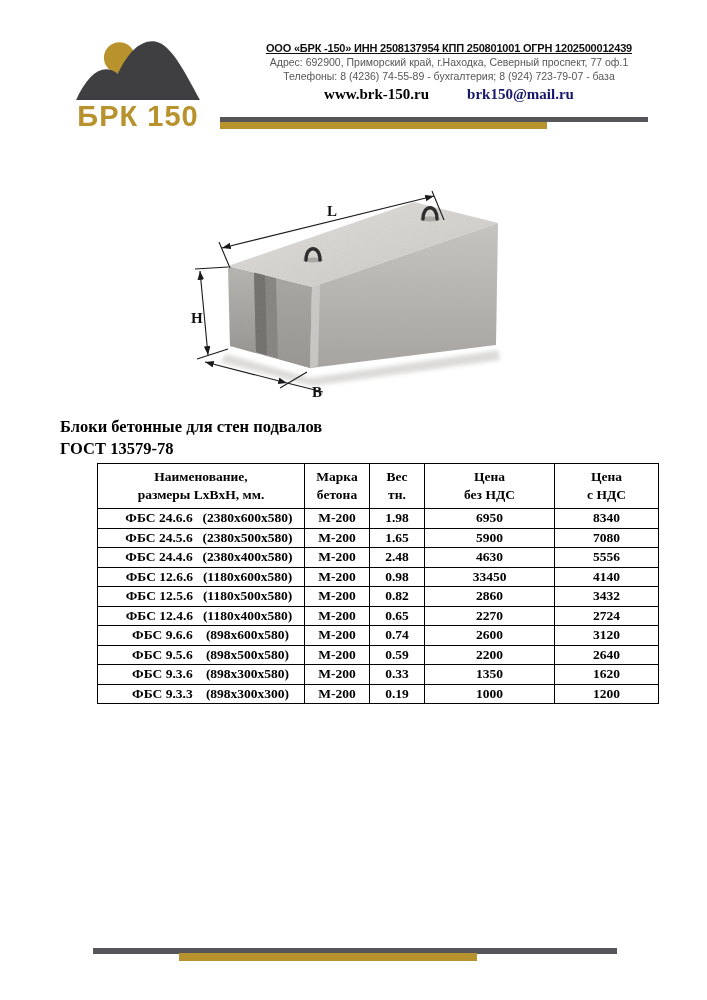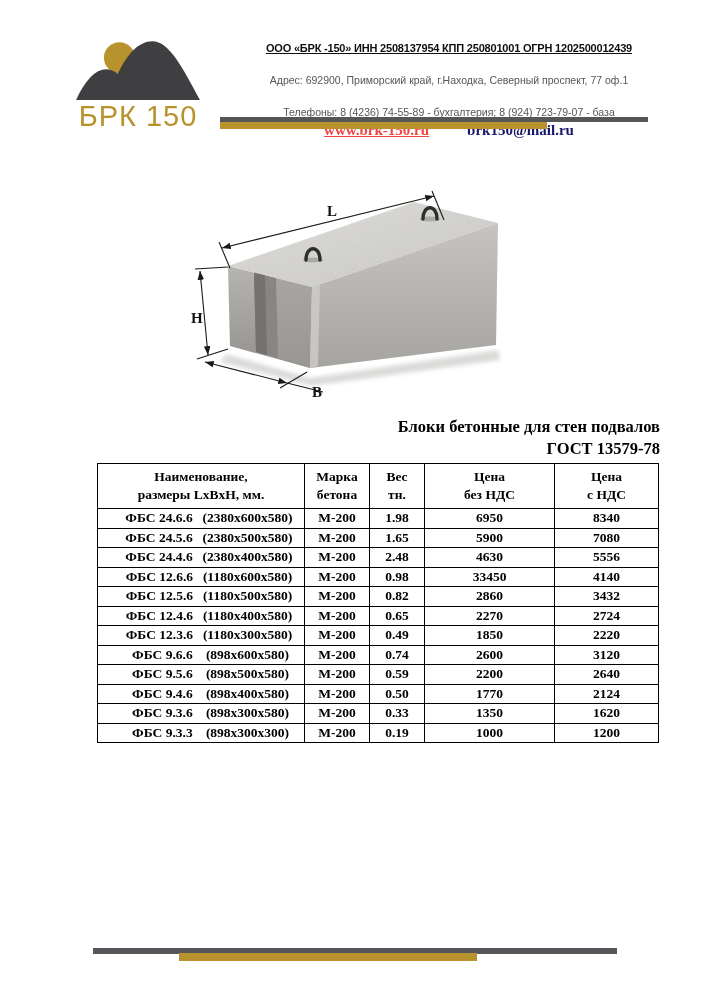--- a/index.html
+++ b/index.html
@@ -2,40 +2,40 @@
 <html><head>
 <meta charset="utf-8">
 <style>
   html,body { margin:0; padding:0; background:#ffffff; }
   .page { position:relative; width:707px; height:1000px; background:#fff; margin:0 auto;
           font-family:"Liberation Sans", sans-serif; overflow:hidden; }
 
   
   .logo-box { position:absolute; left:66px; top:36px; width:144px; text-align:center; }
   .logo-art { display:block; margin:0 auto; }
-  .logo-text { margin-top:0px; font-weight:normal; font-size:29px; letter-spacing:1px;
+  .logo-text { margin-top:0px; font-weight:bold; font-size:29px; letter-spacing:1px;
                color:#b8922d; font-family:"Liberation Sans", sans-serif; }
 
   .header-info { position:absolute; left:226px; top:42px; width:446px; text-align:center; }
   .company-line { font-size:11px; font-weight:bold; color:#0f0f0f; letter-spacing:-0.2px;
                   text-decoration:underline; white-space:nowrap; }
-  .addr-line { margin-top:20px; font-size:10.5px; color:#565656; white-space:nowrap; }
+  .addr-line { margin-top:2px; font-size:10.5px; color:#565656; white-space:nowrap; }
   .links-line { margin-top:4px; font-family:"Liberation Serif","DejaVu Serif",serif;
                 font-weight:bold; font-size:15px; color:#16166b; }
-  .site { text-decoration:underline; color:#ef4444; margin-right:38px; cursor:pointer; }
+  .site { color:#000000; margin-right:38px; cursor:pointer; }
   .email { color:#16166b; }
 
   .hdr-bar-gray { position:absolute; left:220px; top:117px; width:428px; height:5px; background:#55555a; }
   .hdr-bar-gold { position:absolute; left:220px; top:122px; width:327px; height:7px; background:#b8922d; }
 
   
   .photo { position:absolute; left:190px; top:190px; width:320px; height:215px; }
 
   
-  .doc-title { position:absolute; left:60px; top:416px; width:600px; text-align:right;
+  .doc-title { position:absolute; left:60px; top:416px; width:600px; text-align:left;
                font-family:"Liberation Serif","DejaVu Serif",serif; font-weight:bold;
                font-size:16.5px; color:#000; line-height:1.36; }
 
   
   .tbl-wrap { position:absolute; left:97px; top:463px; }
   table.price-table { border-collapse:collapse; table-layout:fixed; width:561px;
                font-family:"Liberation Serif","DejaVu Serif",serif; font-weight:bold; color:#000;padding-left:25px; }
   .price-table th, .price-table td { border:1px solid #000; text-align:center; vertical-align:middle;
                padding:0; overflow:hidden; white-space:nowrap; }
   .price-table th { height:44px; font-size:13.5px; line-height:1.3; font-weight:bold; }
@@ -201,48 +201,34 @@
             <td>3432</td>
           </tr>
         <tr>
             <td class="c-name"><span class="nm">ФБС 12.4.6</span><span>(1180x400x580)</span></td>
             <td>М-200</td>
             <td>0.65</td>
             <td>2270</td>
             <td>2724</td>
           </tr>
         <tr>
-            <td class="c-name"><span class="nm">ФБС 12.3.6</span><span>(1180x300x580)</span></td>
-            <td>М-200</td>
-            <td>0.49</td>
-            <td>1850</td>
-            <td>2220</td>
-          </tr>
-        <tr>
             <td class="c-name"><span class="nm">ФБС 9.6.6</span><span>(898x600x580)</span></td>
             <td>М-200</td>
             <td>0.74</td>
             <td>2600</td>
             <td>3120</td>
           </tr>
         <tr>
             <td class="c-name"><span class="nm">ФБС 9.5.6</span><span>(898x500x580)</span></td>
             <td>М-200</td>
             <td>0.59</td>
             <td>2200</td>
             <td>2640</td>
           </tr>
         <tr>
-            <td class="c-name"><span class="nm">ФБС 9.4.6</span><span>(898x400x580)</span></td>
-            <td>М-200</td>
-            <td>0.50</td>
-            <td>1770</td>
-            <td>2124</td>
-          </tr>
-        <tr>
             <td class="c-name"><span class="nm">ФБС 9.3.6</span><span>(898x300x580)</span></td>
             <td>М-200</td>
             <td>0.33</td>
             <td>1350</td>
             <td>1620</td>
           </tr>
         <tr>
             <td class="c-name"><span class="nm">ФБС 9.3.3</span><span>(898x300x300)</span></td>
             <td>М-200</td>
             <td>0.19</td>

